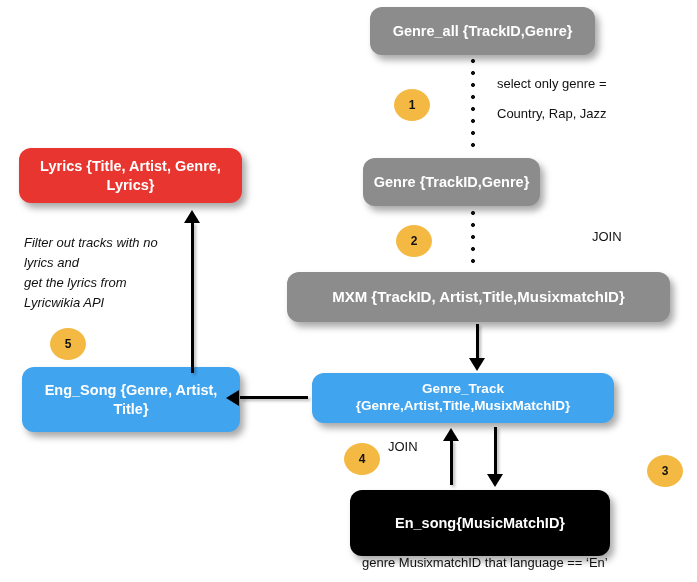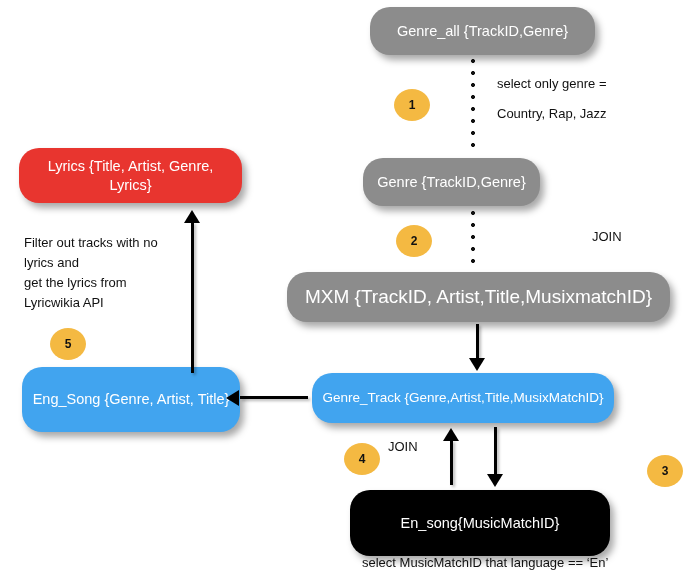--- a/index.html
+++ b/index.html
@@ -16,23 +16,23 @@
     height: 582px;
     background: #ffffff;
     overflow: hidden;
   }
   .node {
     position: absolute;
     display: flex;
     align-items: center;
     justify-content: center;
     text-align: center;
-    border-radius: 20px;
+    border-radius: 12px;
     color: #ffffff;
-    font-weight: normal;
+    font-weight: bold;
     line-height: 1.25;
     box-sizing: border-box;
     box-shadow: 4px 5px 7px rgba(0,0,0,0.34);
     padding: 2px 8px;
     -webkit-font-smoothing: antialiased;
   }
   .node.gray  { background: #8c8c8c; }
   .node.blue  { background: #41a4ef; }
   .node.red   { background: #e8352f; }
   .node.black { background: #000000; }
@@ -103,21 +103,21 @@
 </style>
 </head>
 <body>
 
 <div id="canvas">
 
   <div class="node gray" style="left:370px; top:7px; width:225px; height:48px; font-size:14.5px;">Genre_all {TrackID,Genre}</div>
 
   <div class="node gray" style="left:363px; top:158px; width:177px; height:48px; font-size:14.5px;">Genre {TrackID,Genre}</div>
 
-  <div class="node gray" style="left:287px; top:272px; width:383px; height:50px; font-size:19px;text-align:right;">MXM {TrackID, Artist,Title,MusixmatchID}</div>
+  <div class="node gray" style="left:287px; top:272px; width:383px; height:50px; font-size:15px;">MXM {TrackID, Artist,Title,MusixmatchID}</div>
 
   <div class="node blue" style="left:312px; top:373px; width:302px; height:50px; font-size:13.5px;">Genre_Track {Genre,Artist,Title,MusixMatchID}</div>
 
   <div class="node black" style="left:350px; top:490px; width:260px; height:66px; font-size:14.5px;">En_song{MusicMatchID}</div>
 
   <div class="node red" style="left:19px; top:148px; width:223px; height:55px; font-size:14.5px;">Lyrics {Title, Artist, Genre, Lyrics}</div>
 
   <div class="node blue" style="left:22px; top:367px; width:218px; height:65px; font-size:14.5px;">Eng_Song {Genre, Artist, Title}</div>
 
   <div class="dotline" style="left:471px; top:59px; height:96px;"></div>
@@ -151,20 +151,20 @@
 
   <div class="note" style="left:497px; top:74px;">select only genre =</div>
 
   <div class="note" style="left:497px; top:104px;">Country, Rap, Jazz</div>
 
   <div class="note" style="left:592px; top:227px;">JOIN</div>
 
   <div class="note" style="left:388px; top:437px;">JOIN</div>
 
 
-  <div class="note" style="left:362px; top:553px;">select MusicMatchID that language == ‘En’</div>
+  <div class="note" style="left:362px; top:553px;">genre MusixmatchID that language == ‘En’</div>
 
-  <div class="note" style="left:24px; top:233px;">Filter out tracks with no
+  <div class="note" style="left:24px; top:233px;font-style:italic;">Filter out tracks with no
 lyrics and
 get the lyrics from
 Lyricwikia API</div>
 
 </div>
 
 </body></html>

